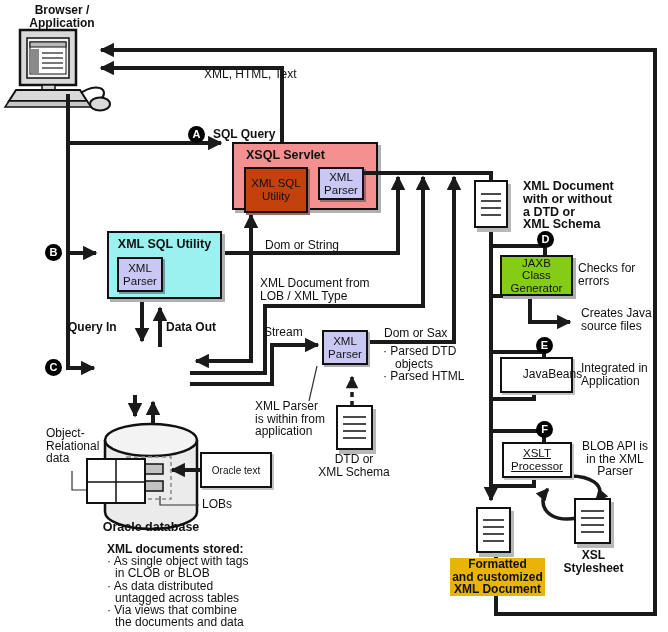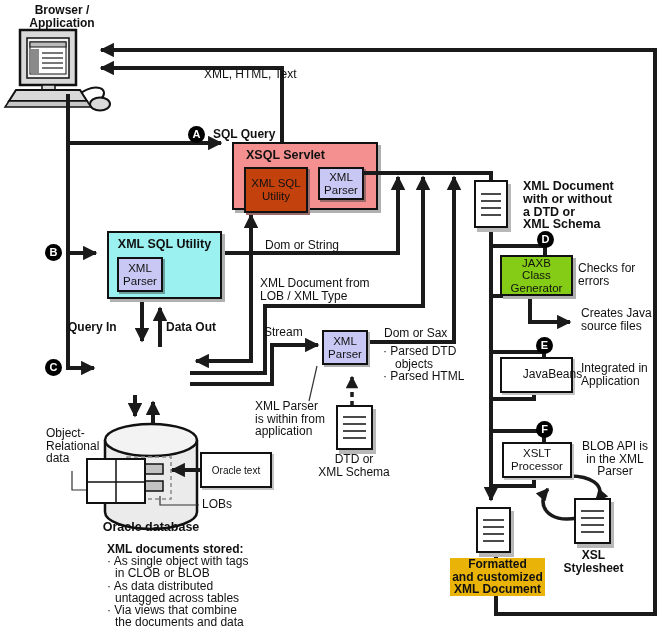--- a/index.html
+++ b/index.html
@@ -125,21 +125,21 @@
   </div>
 
   <div class="box" style="left:500px;top:255px;width:73px;height:41px;background:#84cc16;">
     <div>JAXB</div>
     <div>Class</div>
     <div>Generator</div>
   </div>
   <div class="box plain" style="left:500px;top:357px;width:73px;height:36px;font-size:12px;padding-left:32px;">
     <div>JavaBeans</div>
   </div>
-  <div class="box plain" style="left:502px;top:442px;width:70px;height:36px;">
+  <div class="box plain" style="left:502px;top:442px;width:70px;height:36px;text-decoration:underline;">
     <div>XSLT</div>
     <div>Processor</div>
   </div>
   <div class="box plain" style="left:200px;top:452px;width:72px;height:36px;font-size:10px;">
     <div>Oracle text</div>
   </div>
 
   <div class="box plain" style="left:86px;top:458px;width:60px;height:46px;box-shadow:none;z-index:2;">
     <svg width="56" height="42" viewBox="0 0 56 42">
       <path d="M28 0 V42 M0 22 H56" stroke="#111" stroke-width="1.5" fill="none"></path>

